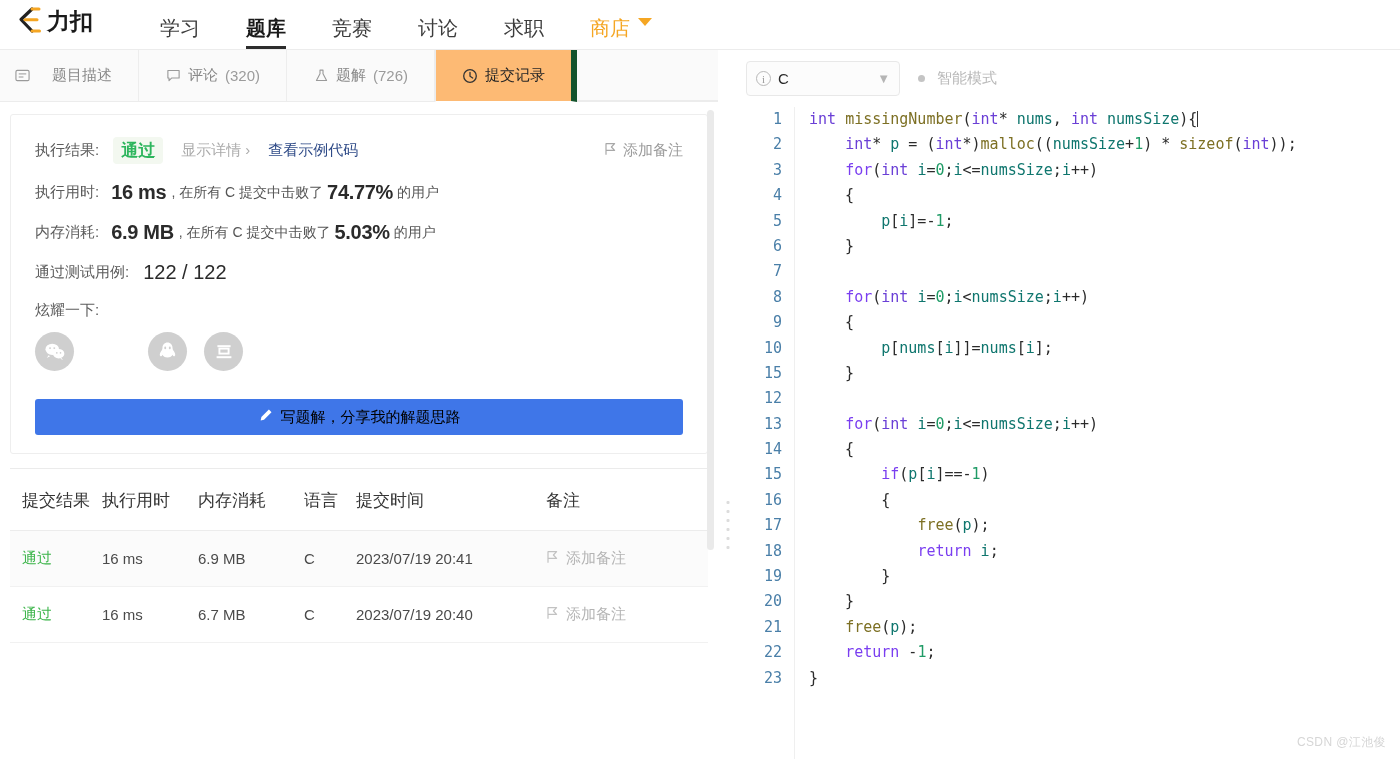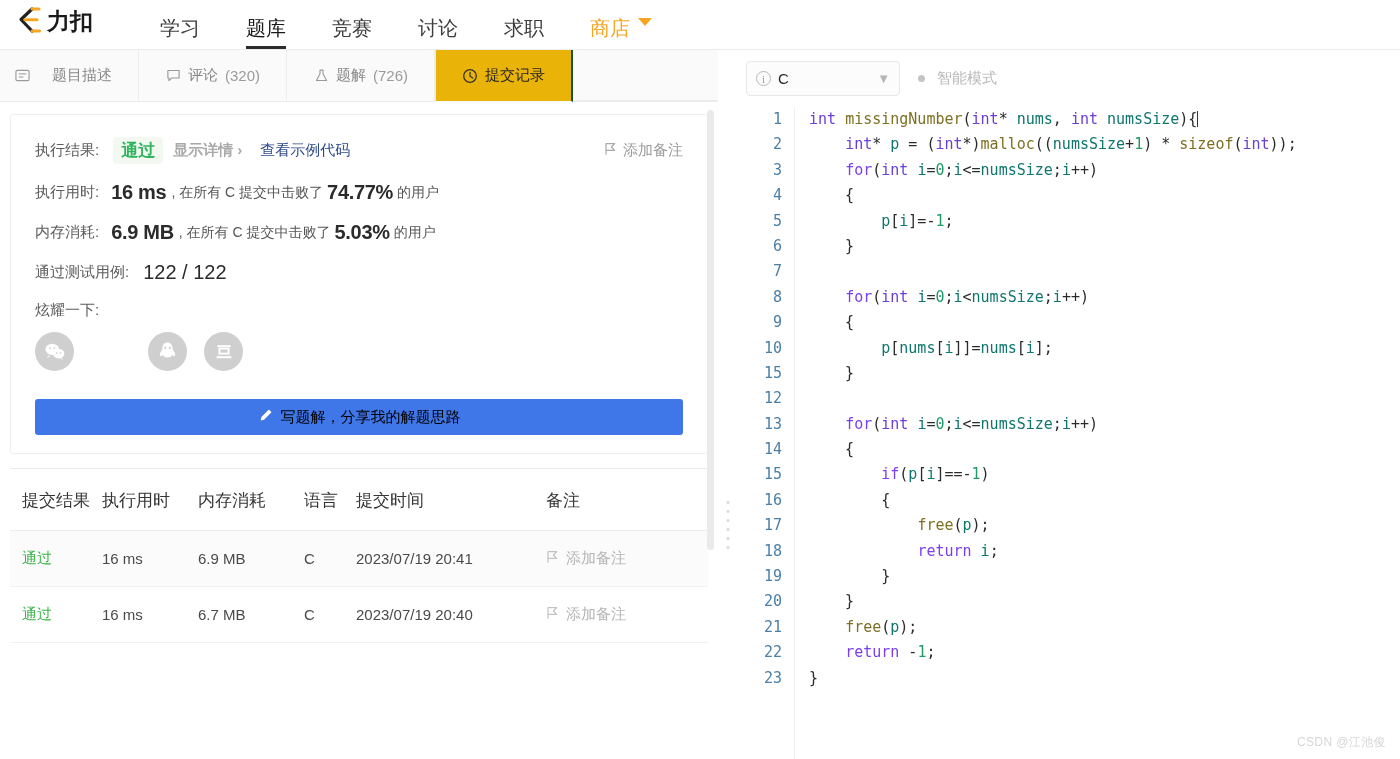--- a/index.html
+++ b/index.html
@@ -20,21 +20,21 @@
     padding-left: 12px;
   }
   .logo { display: flex; align-items: center; height: 50px; padding-bottom: 6px; }
   .logo-mark { width: 32px; height: 30px; position: relative; margin-right: 3px; }
   .logo-text { font-size: 23px; font-weight: 700; color: #1a1a1a; letter-spacing: 0px; line-height: 1; }
   .nav-items { display: flex; align-items: flex-end; margin-left: 44px; height: 50px; justify-content: space-between; }
   .nav-item {
     font-size: 20px; color: #3c3c3c; padding: 0 0 11px 0; margin: 0 23px;
     position: relative; cursor: pointer; line-height: 1; white-space: nowrap;
   }
-  .nav-item.active { color: #1a1a1a; font-weight: 400; }
+  .nav-item.active { color: #1a1a1a; font-weight: 700; }
   .nav-item.active::after {
     content: ""; position: absolute; left: 50%; transform: translateX(-50%);
     bottom: 0px; width: 40px; height: 3px; background: #2d2d2d;
   }
   .nav-item.shop { color: #f5a623; margin-right: 6px; }
   .nav-caret {
     width: 0; height: 0; border-left: 7px solid transparent; border-right: 7px solid transparent;
     border-top: 8px solid #f5a623; align-self: center; margin-bottom: 5px; margin-left: 2px; cursor: pointer;
   }
 
@@ -48,37 +48,37 @@
 
   
   .tabs { height: 52px; flex: 0 0 52px; display: flex; align-items: stretch; background: #fafafa; border-bottom: 1px solid #ececec; }
   .tab {
     display: flex; align-items: center; gap: 7px; padding: 0 26px;
     font-size: 15px; color: #888; cursor: pointer; position: relative; background: #fafafa;
     border-right: 1px solid #ededed;
   }
   .tab:first-child { padding-left: 14px; gap: 22px; }
   .tab .count { color: #9b9b9b; }
-  .tab.active { background: #eab308; color: #262626; border-right: 2px solid #14532d; border-left: 1px solid #ececec; margin-bottom: -1px; border-bottom: 1px solid #fff; font-family: Liberation Mono, monospace; }
+  .tab.active { background: #fdba74; color: #262626; border-right: 6px solid #14532d; border-left: 1px solid #ececec; margin-bottom: -1px; border-bottom: 1px solid #fff; font-family: Liberation Mono, monospace; }
   .tab-icon { width: 16px; height: 16px; display: inline-flex; align-items: center; justify-content: center; flex: 0 0 16px; }
   .tabs-filler { flex: 1 1 auto; background: #fafafa; border-bottom: 1px solid #ececec; }
 
   
   .left-scroll { flex: 1 1 auto; overflow: hidden; position: relative; }
   .result-card {
     margin: 12px 10px 0 10px; background: #fff; border: 1px solid #eeeeee; border-radius: 3px;
     padding: 22px 24px 18px 24px; position: relative;
   }
   .res-row { display: flex; align-items: center; margin-bottom: 17px; font-size: 15px; color: #525252; }
   .res-label { color: #5c5c5c; font-size: 15px; }
   .badge-pass {
     color: #2db55d; font-size: 17px; font-weight: 600; margin-left: 14px;
     background: #f3f8f0; border-radius: 4px; padding: 2px 8px;
   }
-  .link-muted { color: #aaa; font-size: 15px; margin-left: 10px; cursor: pointer; font-weight: bold; }
+  .link-muted { color: #aaa; font-size: 15px; margin-left: 18px; cursor: pointer; }
   .link-blue { color: #2e4a87; font-size: 15px; margin-left: 18px; cursor: pointer; font-weight: 500; }
   .add-note-top { margin-left: auto; display: flex; align-items: center; gap: 6px; color: #9a9a9a; font-size: 15px; cursor: pointer; }
   .big-val { font-size: 20px; font-weight: 700; color: #2b2b2b; margin: 0 5px 0 12px; letter-spacing: -0.3px; }
   .mid-txt { font-size: 14px; color: #555; }
   .pct { font-size: 20px; font-weight: 700; color: #2b2b2b; margin: 0 4px; letter-spacing: -0.3px; }
   .cases { font-size: 20px; font-weight: 500; color: #2b2b2b; margin-left: 14px; letter-spacing: 0px; }
   .brag-label { font-size: 15px; color: #5c5c5c; margin: 4px 0 12px 0; }
   .share-row { display: flex; align-items: center; margin-bottom: 28px; }
   .share-btn { width: 39px; height: 39px; border-radius: 50%; background: #cfcfcf; display: flex; align-items: center; justify-content: center; cursor: pointer; }
   .share-gap-a { margin-right: 74px; }

